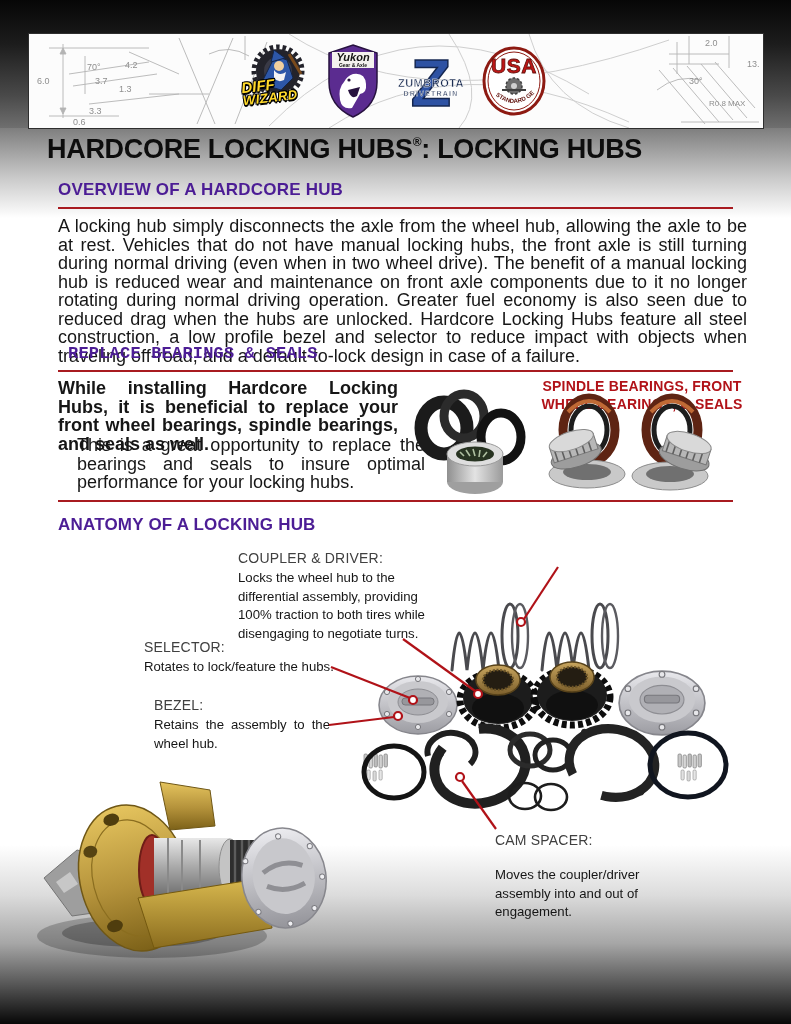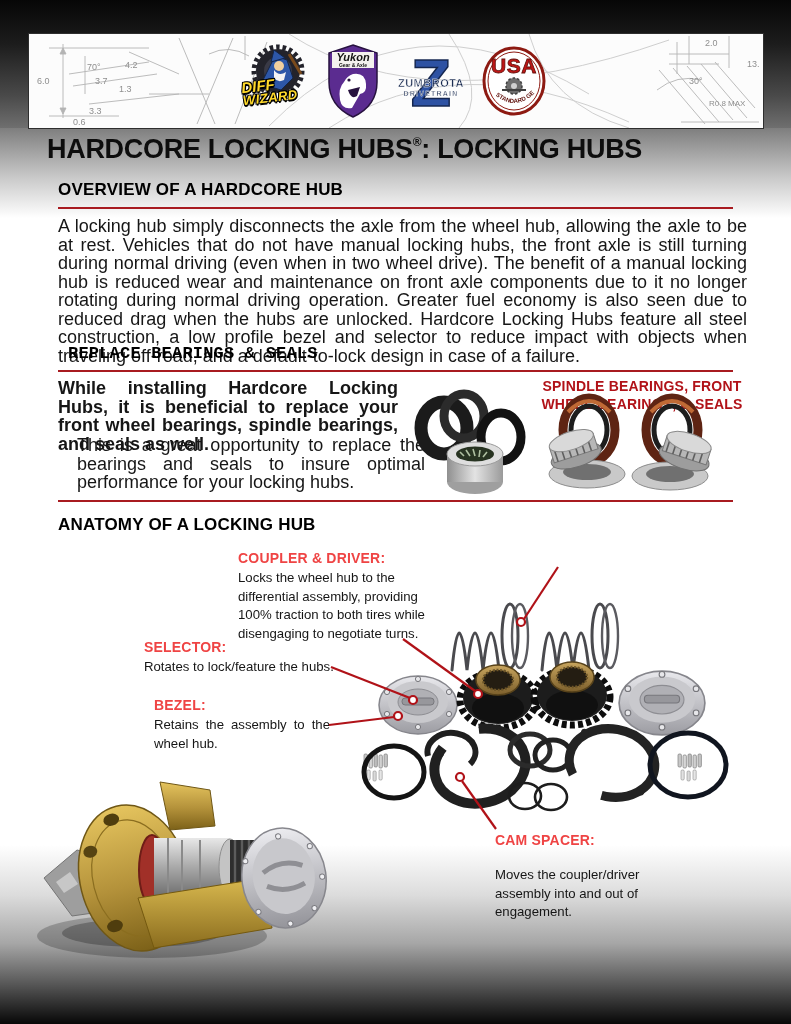--- a/index.html
+++ b/index.html
@@ -19,27 +19,27 @@
   .logos{left:212px;top:10px;height:74px;display:flex;gap:13px;align-items:center;}
   .logo{position:relative;}
   .dw-txt{position:absolute;left:1px;bottom:14px;transform:rotate(-7deg);
           font-style:italic;font-weight:900;font-size:15px;line-height:13px;color:#ffd92a;
           text-shadow:-1px -1px 0 #000,1px -1px 0 #000,-1px 1px 0 #000,1px 1px 0 #000,0 2px 0 #000;}
   .dw-txt .l2{font-size:13px;letter-spacing:.5px;}
   
   .title{left:47px;top:134px;font-size:27px;font-weight:800;letter-spacing:-.3px;color:#0d0d0d;white-space:nowrap;}
   .title sup{font-size:12px;position:relative;top:-2px;}
   
-  .h2{font-size:17px;font-weight:800;letter-spacing:.2px;color:#000000;white-space:nowrap;}
+  .h2{font-size:17px;font-weight:800;letter-spacing:.2px;color:#4c1d95;white-space:nowrap;}
   .rule{height:2px;background:#a81b20;}
   .body{font-size:18px;line-height:18.5px;text-align:justify;color:#161616;}
   .lead{font-weight:bold;}
   .red-callout{width:228px;text-align:center;font-weight:800;font-size:14px;line-height:18px;
                color:#b11218;letter-spacing:.2px;}
-  .co-label{font-size:14px;font-weight:700;color:#ef4444;letter-spacing:.2px;white-space:nowrap;}
+  .co-label{font-size:14px;font-weight:400;color:#404040;letter-spacing:.2px;white-space:nowrap;}
   .co-text{font-size:13.2px;line-height:18.5px;color:#161616;}
   .just{text-align:justify;}
 </style>
 </head>
 <body>
 
 <div class="page">
 
   <div class="abs bg-top"></div>
   <div class="abs bg-fade"></div>

